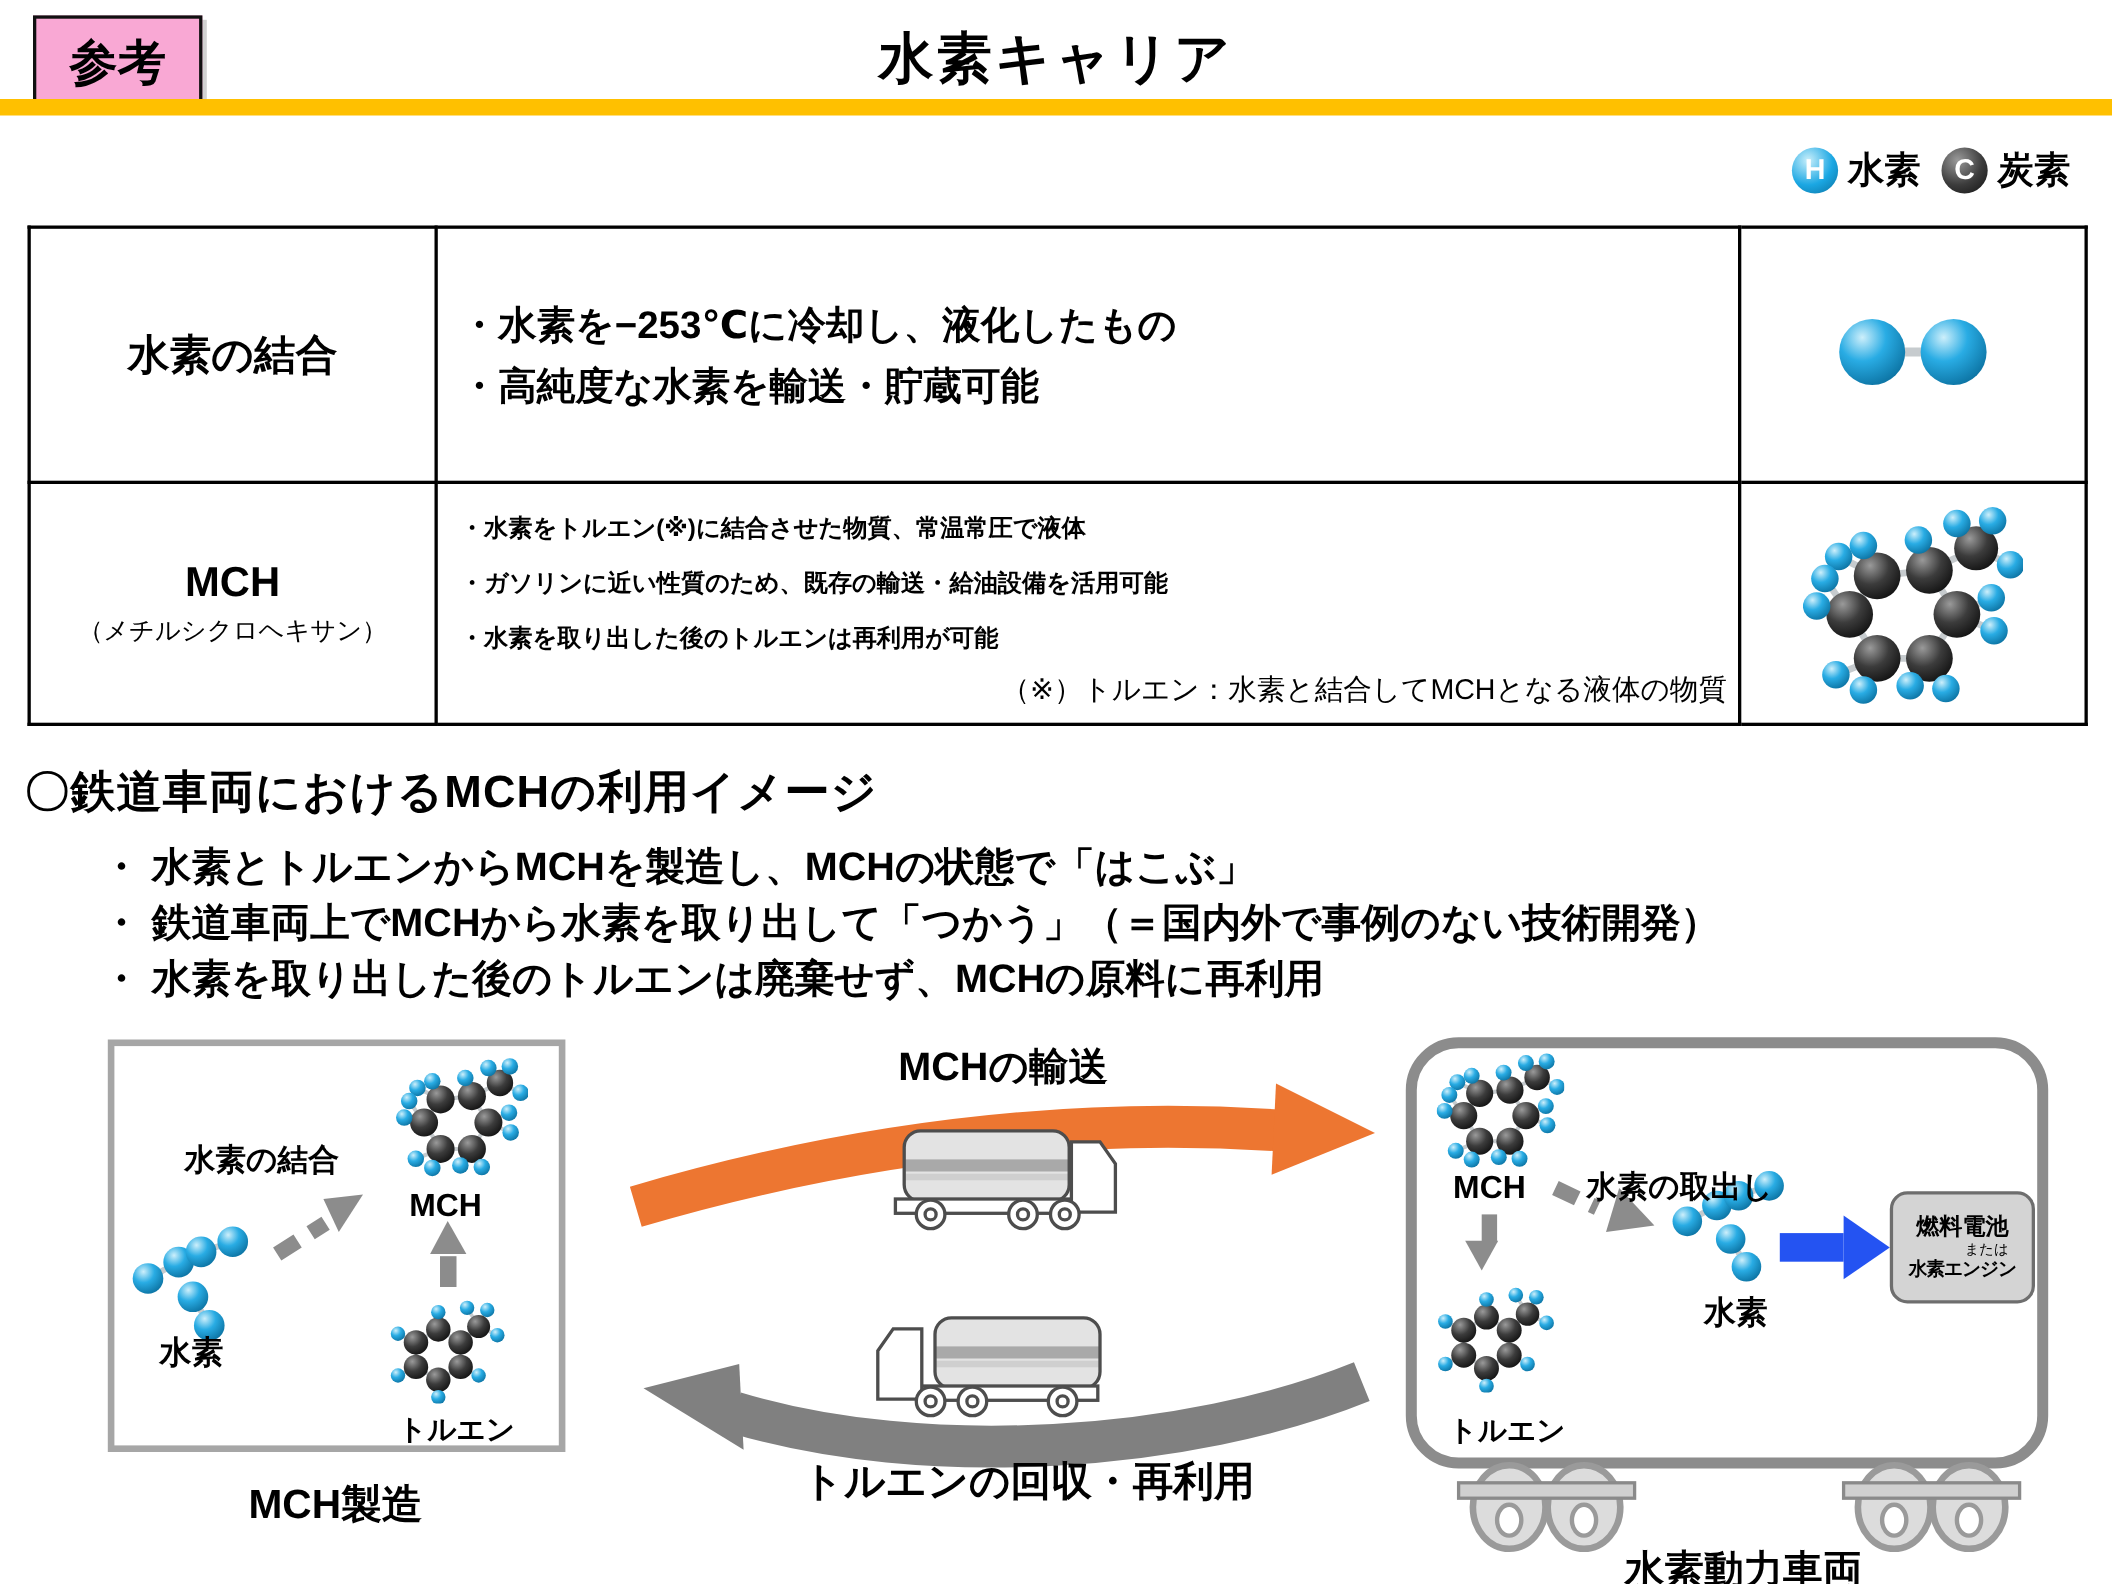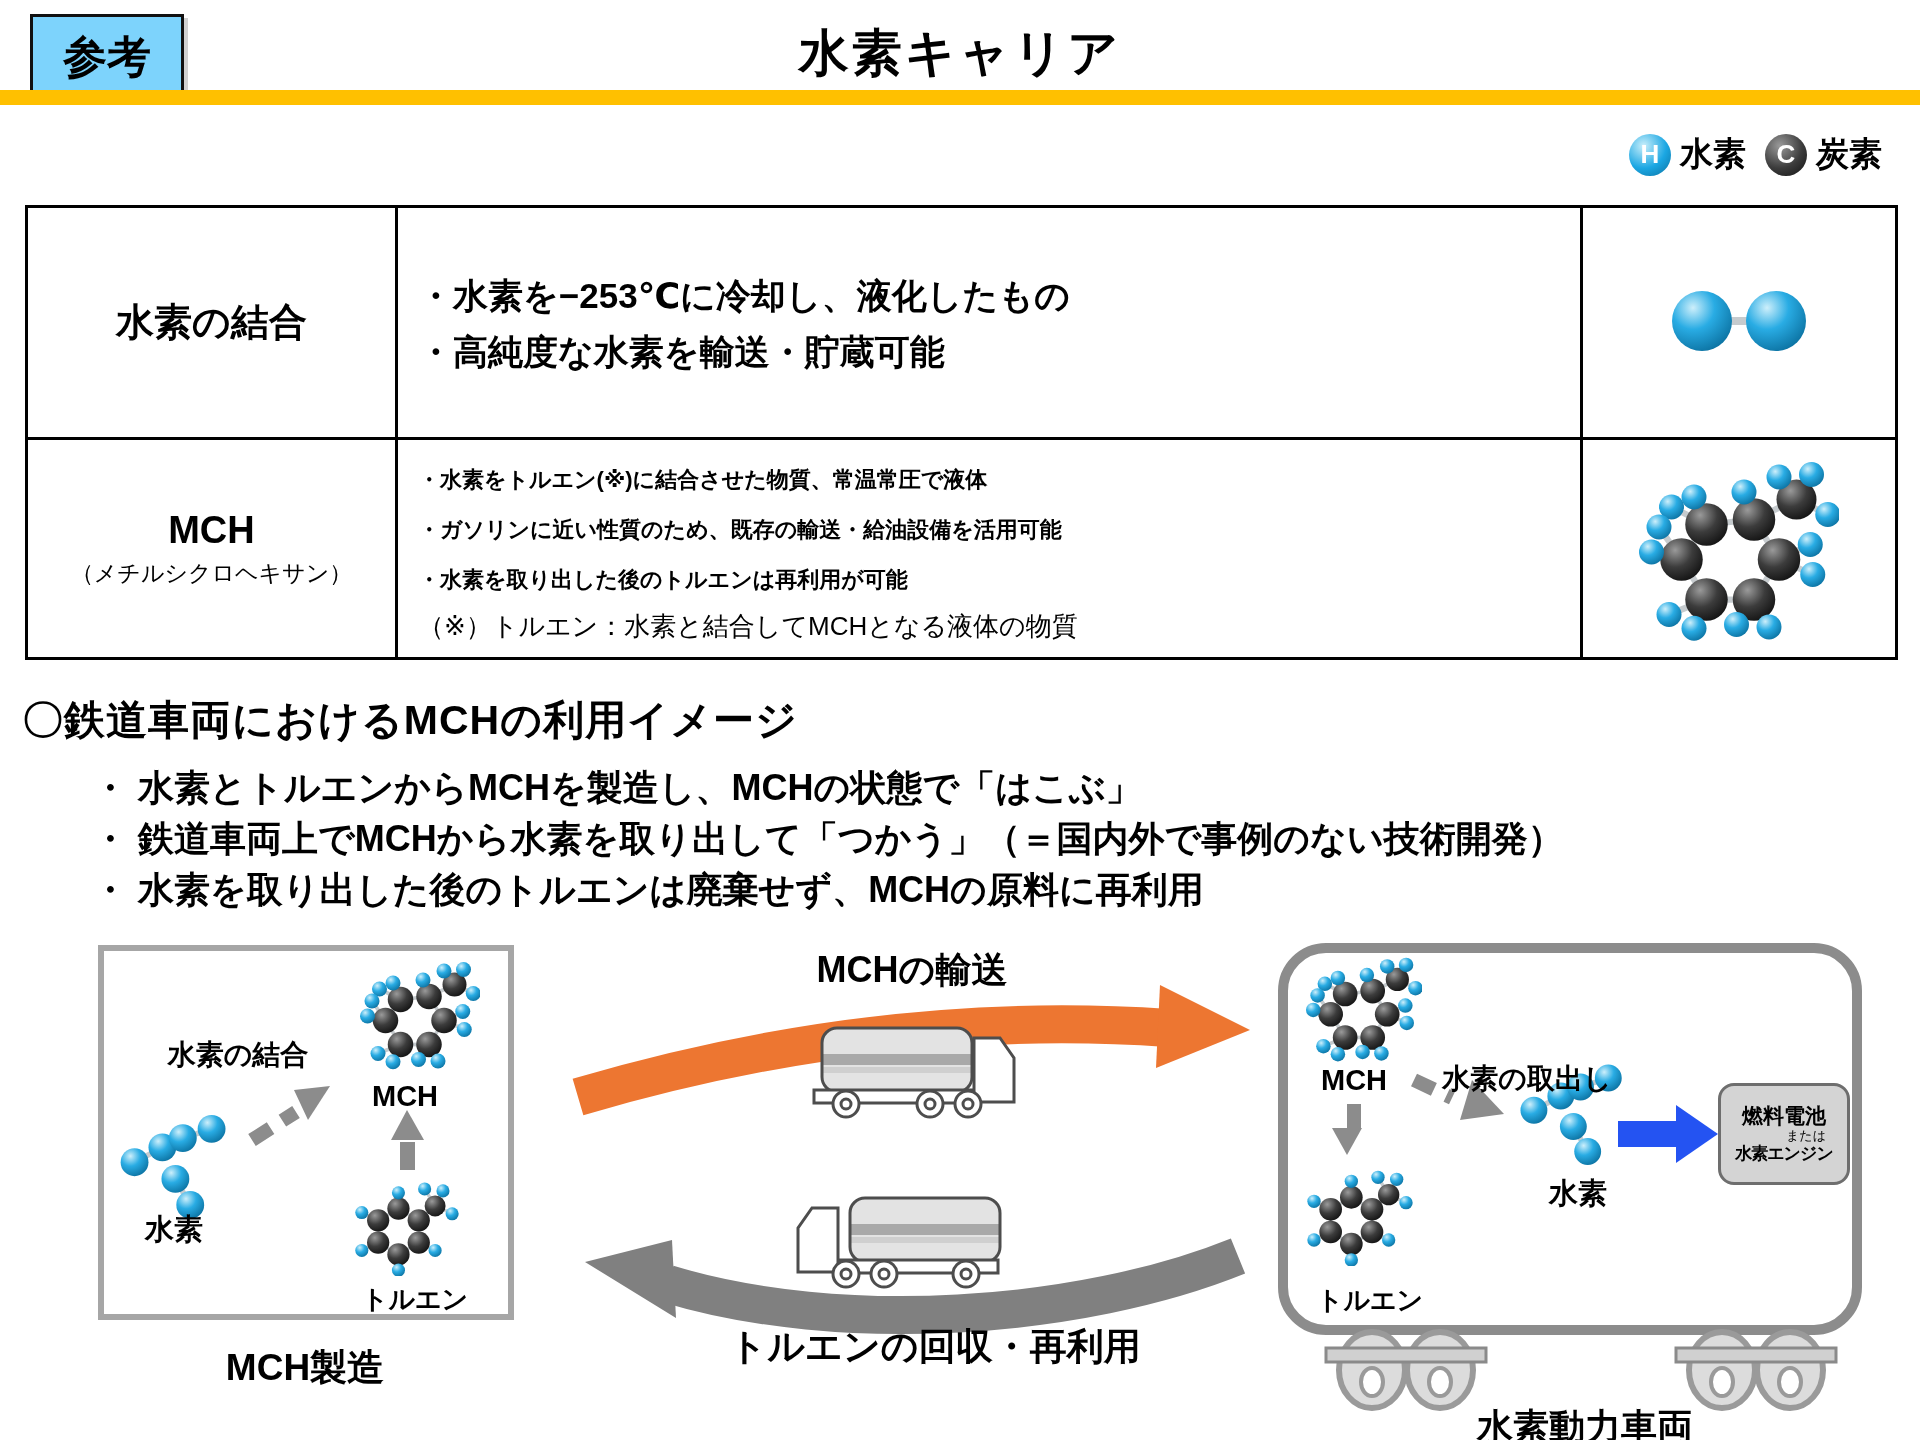--- a/index.html
+++ b/index.html
@@ -3,21 +3,21 @@
 <meta charset="utf-8">
 <style>
   html,body{margin:0;padding:0;background:#fff;}
   .stage{position:relative;width:1920px;height:1440px;background:#fff;overflow:hidden;
          font-family:"Liberation Sans","DejaVu Sans",sans-serif;color:#000;}
   .abs{position:absolute;}
 
   
   .ref-badge{left:30px;top:14px;width:148px;height:80px;border:3px solid #111;
              display:flex;align-items:center;justify-content:center;font-size:44px;font-weight:bold;
-             box-shadow:4px 4px 0 rgba(0,0,0,0.18);background:#7dd3fc;}
+             box-shadow:4px 4px 0 rgba(0,0,0,0.18);background:#f9a8d4;}
   .page-title{left:0;right:0;top:20px;text-align:center;font-size:50px;font-weight:bold;letter-spacing:3px;}
   .accent-bar{left:0;top:90px;width:1920px;height:15px;background:var(--accent,#FFC000);}
 
   .sec-head{font-size:41px;font-weight:bold;letter-spacing:1px;}
   .h1{left:22px;top:110px;}
   .h2{left:22px;top:693px;}
 
   
   .legend{right:28px;top:132px;display:flex;align-items:center;gap:9px;}
   .atom-chip{width:42px;height:42px;border-radius:50%;display:flex;align-items:center;justify-content:center;
@@ -30,21 +30,21 @@
   table.carrier{left:25px;top:205px;width:1870px;border-collapse:collapse;table-layout:fixed;position:absolute;}
   table.carrier td{border:3px solid #000;vertical-align:middle;padding:0;background:#fff;}
   .col1{width:370px;} .col2{width:1185px;} .col3{width:315px;}
   tr.r1{height:232px;} tr.r2{height:220px;}
   td.c-name{text-align:center;}
   .nm{font-size:38px;font-weight:bold;}
   .nm-sub{font-size:23px;margin-top:6px;}
   td.c-desc .wrap{display:flex;flex-direction:column;justify-content:center;height:100%;padding:10px 4px 8px 20px;box-sizing:border-box;}
   .blt{font-size:35px;font-weight:bold;line-height:56px;white-space:nowrap;}
   tr.r2 .blt{font-size:22px;line-height:50px;}
-  .fnote{font-size:26px;text-align:left;padding-right:6px;margin-top:4px;}
+  .fnote{font-size:26px;text-align:right;padding-right:6px;margin-top:4px;}
   td.c-mol{text-align:center;}
 
   
   .use-bullets{left:92px;top:762px;}
   .ub{font-size:36px;font-weight:bold;line-height:51px;white-space:nowrap;}
 
   
   .plant-box{left:98px;top:945px;width:416px;height:375px;border:6px solid #A6A6A6;background:#fff;box-sizing:border-box;}
   .vehicle-box{left:1278px;top:943px;width:584px;height:392px;border:10px solid #8C8C8C;border-radius:48px;background:#fff;box-sizing:border-box;}
   .device-box{left:1718px;top:1083px;width:132px;height:102px;border:3px solid #6E6E6E;border-radius:16px;

